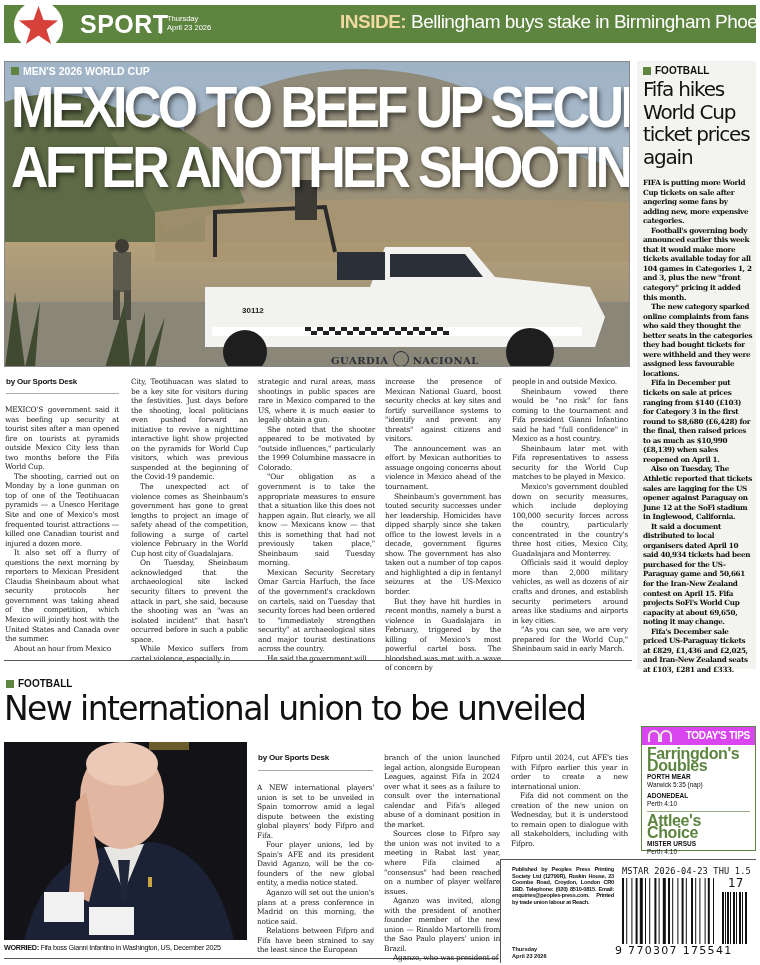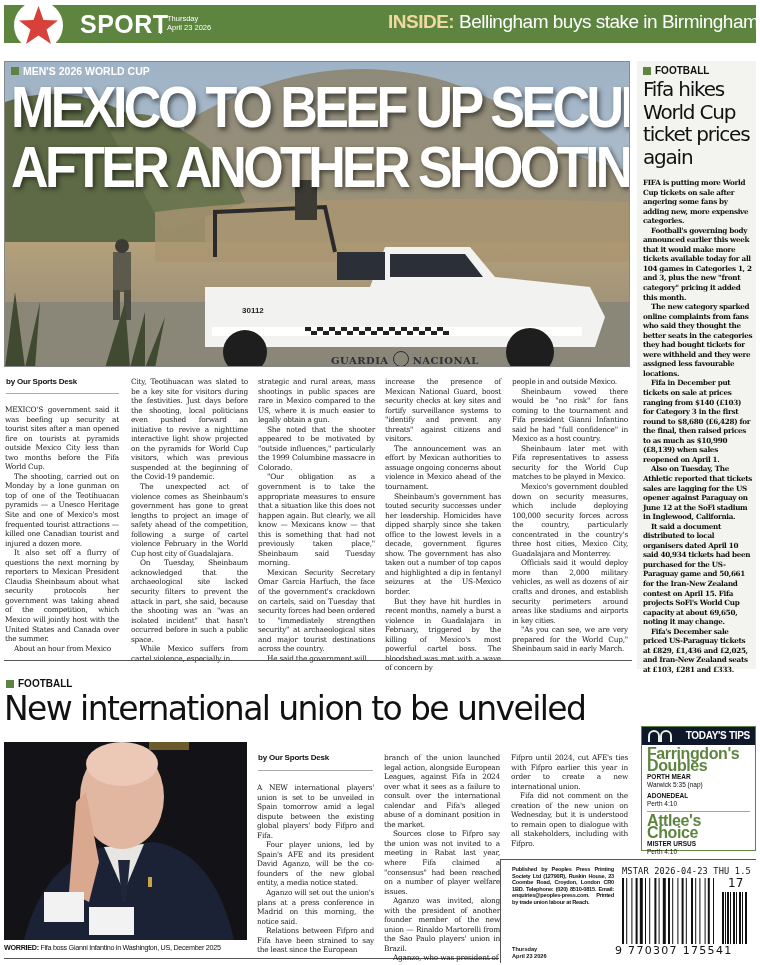--- a/index.html
+++ b/index.html
@@ -7,21 +7,21 @@
   body { position: relative; font-family: "DejaVu Serif", serif; color: #1a1a1a; }
 
   
   .masthead { position: absolute; left: 4px; top: 5px; width: 752px; height: 38px; background: #5e8540; }
   .logo-circle { position: absolute; left: 14px; top: 1px; width: 49px; height: 49px; border-radius: 50%; background: #ffffff; z-index: 2; }
   .logo-circle svg { position: absolute; left: 2px; top: 2px; }
   .sport-label { position: absolute; left: 76px; top: 5px; font-family: "Liberation Sans", sans-serif; font-weight: bold; font-size: 25px; color: #ffffff; letter-spacing: 0.5px; }
   .mast-divider { position: absolute; left: 156px; top: 10px; width: 1px; height: 19px; background: #ffffff; }
   .mast-date { position: absolute; left: 163px; top: 9px; font-family: "Liberation Sans", sans-serif; font-size: 7.5px; line-height: 9px; color: #ffffff; }
   .inside { position: absolute; left: 336px; top: 6px; font-family: "Liberation Sans", sans-serif; font-size: 19px; color: #ffffff; white-space: nowrap; letter-spacing: -0.5px; }
-  .inside .inside-key { color: #f0d9a0; font-weight: bold; margin-left: 48px; }
+  .inside .inside-key { color: #f0d9a0; font-weight: bold; }
 
   
   .hero { position: absolute; left: 4px; top: 61px; width: 626px; height: 306px; overflow: hidden; border: 1px solid #888; }
   .hero svg.bg { position: absolute; left: 0; top: 0; }
   .kicker-hero { position: absolute; left: 6px; top: 3px; font-family: "Liberation Sans", sans-serif; font-weight: bold; font-size: 10.5px; color: #ffffff; display: flex; align-items: center; gap: 4px; z-index: 3; }
   .kicker-square { display: inline-block; width: 8px; height: 8px; background: #5e8540; }
   .hero-headline { position: absolute; left: 6px; top: 16px; font-family: "Liberation Sans", sans-serif; font-weight: bold; font-size: 52px; line-height: 53px; color: #ffffff; letter-spacing: -3.6px; transform: scaleY(1.12); transform-origin: top left; text-shadow: 2px 2px 5px rgba(0,0,0,0.55); z-index: 3; white-space: nowrap; }
   .truck-num { position: absolute; left: 237px; top: 244px; font-family: Liberation Sans, sans-serif; font-weight: bold; font-size: 8px; color: #222; z-index: 3; }
   .truck-text { position: absolute; left: 326px; top: 291px; font-family: "DejaVu Serif", serif; font-weight: bold; font-size: 10px; color: #2a2f3a; z-index: 3; letter-spacing: 0.5px; white-space: nowrap; }
   .truck-text .emblem { display: inline-block; width: 16px; height: 16px; border-radius: 50%; border: 1px solid #2a2f3a; vertical-align: middle; margin: 0 4px; position: relative; top: -2px; }
@@ -37,21 +37,21 @@
   
   .sidebar { position: absolute; left: 637px; top: 61px; width: 119px; height: 608px; background: #f3f3f0; }
   .side-kicker { position: absolute; left: 6px; top: 4px; font-family: "Liberation Sans", sans-serif; font-weight: bold; font-size: 10px; color: #111; display: flex; align-items: center; gap: 4px; }
   .side-headline { position: absolute; left: 6px; top: 17px; width: 112px; font-family: "DejaVu Sans", sans-serif; font-size: 20px; line-height: 22.5px; color: #111; letter-spacing: -1.2px; }
   .side-body { position: absolute; left: 6px; top: 117px; width: 110px; font-family: "DejaVu Serif", serif; font-weight: bold; font-size: 7.2px; line-height: 9.55px; color: #111; letter-spacing: -0.3px; }
   .side-body p { text-indent: 8px; }
   .side-body p.noindent { text-indent: 0; }
 
   
   .tips { position: absolute; left: 641px; top: 726px; width: 115px; height: 125px; border: 1px solid #5e8540; background: #ffffff; }
-  .tips-head { height: 18px; background: #0f172a; position: relative; text-decoration: underline; }
+  .tips-head { height: 18px; background: #d946ef; position: relative; text-decoration: underline; }
   .tips-head .horseshoe { position: absolute; left: 5px; top: 2px; }
   .tips-title { position: absolute; right: 5px; top: 3px; font-family: "Liberation Sans", sans-serif; font-weight: bold; font-size: 10px; color: #ffffff; letter-spacing: -0.3px; }
   .tips-section { padding: 3px 5px 0 5px; }
   .tips-name { font-family: "Liberation Sans", sans-serif; font-weight: bold; font-size: 16px; color: #5e8540; letter-spacing: -0.4px; line-height: 12px; }
   .tip-horse { font-family: "Liberation Sans", sans-serif; font-weight: bold; font-size: 6.5px; line-height: 8px; color: #111; margin-top: 1px; }
   .tip-race { font-family: "Liberation Sans", sans-serif; font-size: 6.5px; line-height: 8px; color: #111; }
   .tips-divider { height: 1px; background: #9bb080; margin: 3px 5px 0 5px; }
 
   
   .kicker-football { position: absolute; left: 6px; top: 678px; font-family: "Liberation Sans", sans-serif; font-weight: bold; font-size: 10px; color: #111; display: flex; align-items: center; gap: 4px; }

